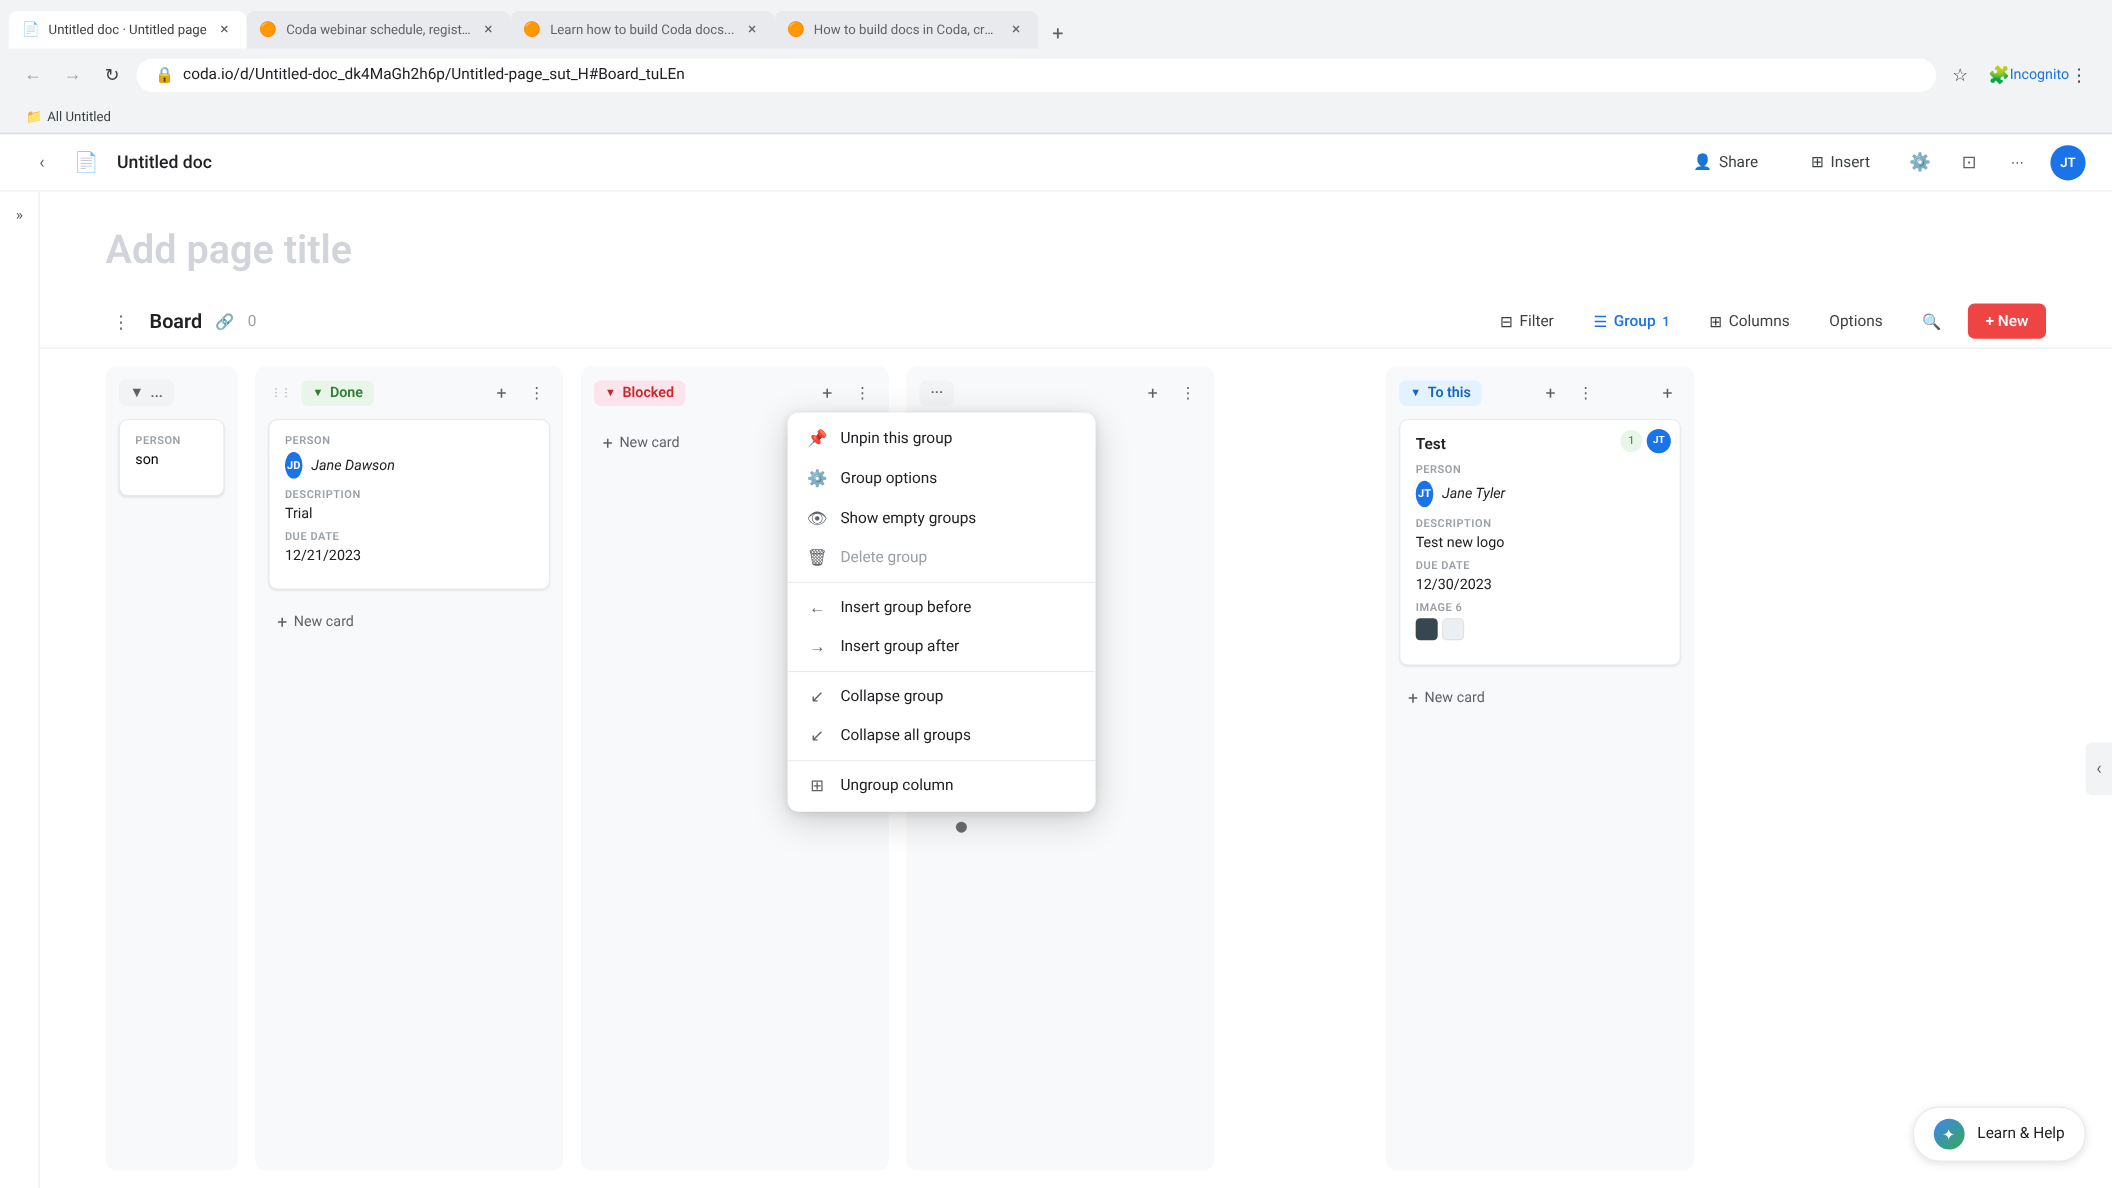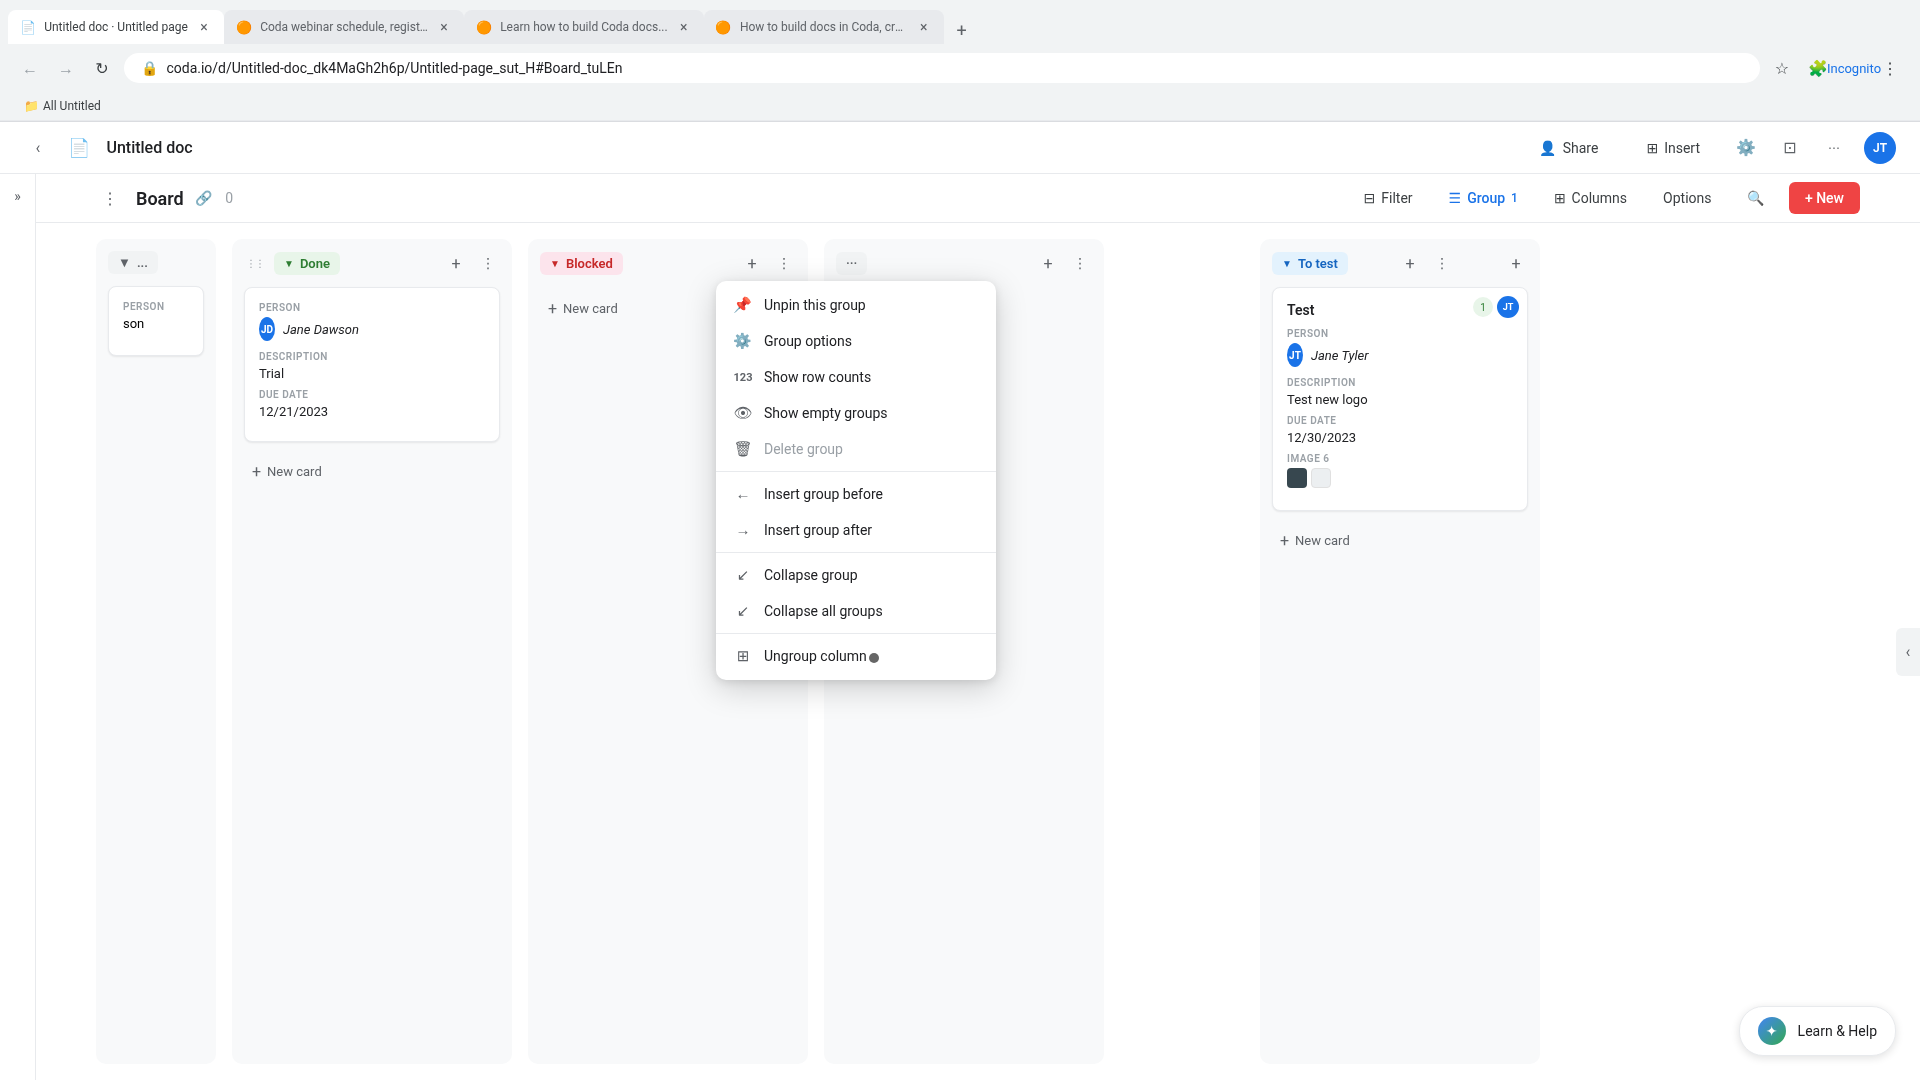--- a/index.html
+++ b/index.html
@@ -186,20 +186,23 @@
     </div>
 
     <div class="content-area">
 
       <div class="sidebar-collapsed">
         <div class="sidebar-toggle">»</div>
       </div>
 
       <div class="main-content">
 
+        <div class="page-title-area">
+          <div class="page-title-placeholder">Add page title</div>
+        </div>
 
         <div class="board-toolbar">
           <div class="board-menu-btn">⋮</div>
           <div class="board-title-area">
             <span class="board-title">Board</span>
             <span class="board-link-icon">🔗</span>
             <span class="board-count">0</span>
           </div>
           <div class="toolbar-spacer"></div>
           <div class="toolbar-btn">
@@ -302,21 +305,21 @@
               </div>
               <div class="column-add-btn">+</div>
               <div class="column-more-btn">⋮</div>
             </div>
           </div>
 
           <div class="board-column" style="margin-left: 140px;">
             <div class="column-header">
               <div class="column-title-btn col-totest">
                 <span class="col-arrow">▼</span>
-                <span>To test</span>
+                <span>To this</span>
               </div>
               <div class="column-add-btn">+</div>
               <div class="column-more-btn">⋮</div>
               <div class="column-add-btn">+</div>
             </div>
 
             <div class="card" style="position:relative;">
               <div style="position:absolute;top:8px;right:8px;display:flex;align-items:center;gap:4px;">
                 <div style="width:20px;height:20px;border-radius:50%;background:#e8f5e9;display:flex;align-items:center;justify-content:center;font-size:10px;color:#2e7d32;">1</div>
                 <div class="person-avatar avatar-jt" style="width:22px;height:22px;font-size:9px;">JT</div>
@@ -355,24 +358,20 @@
           <div class="context-menu">
             <div class="menu-item">
               <span class="menu-icon">📌</span>
               <span>Unpin this group</span>
             </div>
             <div class="menu-item">
               <span class="menu-icon">⚙️</span>
               <span>Group options</span>
             </div>
             <div class="menu-item">
-              <span class="menu-icon" style="font-size:11px;font-weight:700;color:#5f6368;">123</span>
-              <span>Show row counts</span>
-            </div>
-            <div class="menu-item">
               <span class="menu-icon">👁</span>
               <span>Show empty groups</span>
             </div>
             <div class="menu-item disabled">
               <span class="menu-icon">🗑</span>
               <span>Delete group</span>
             </div>
             <div class="menu-divider"></div>
             <div class="menu-item">
               <span class="menu-icon">←</span>

